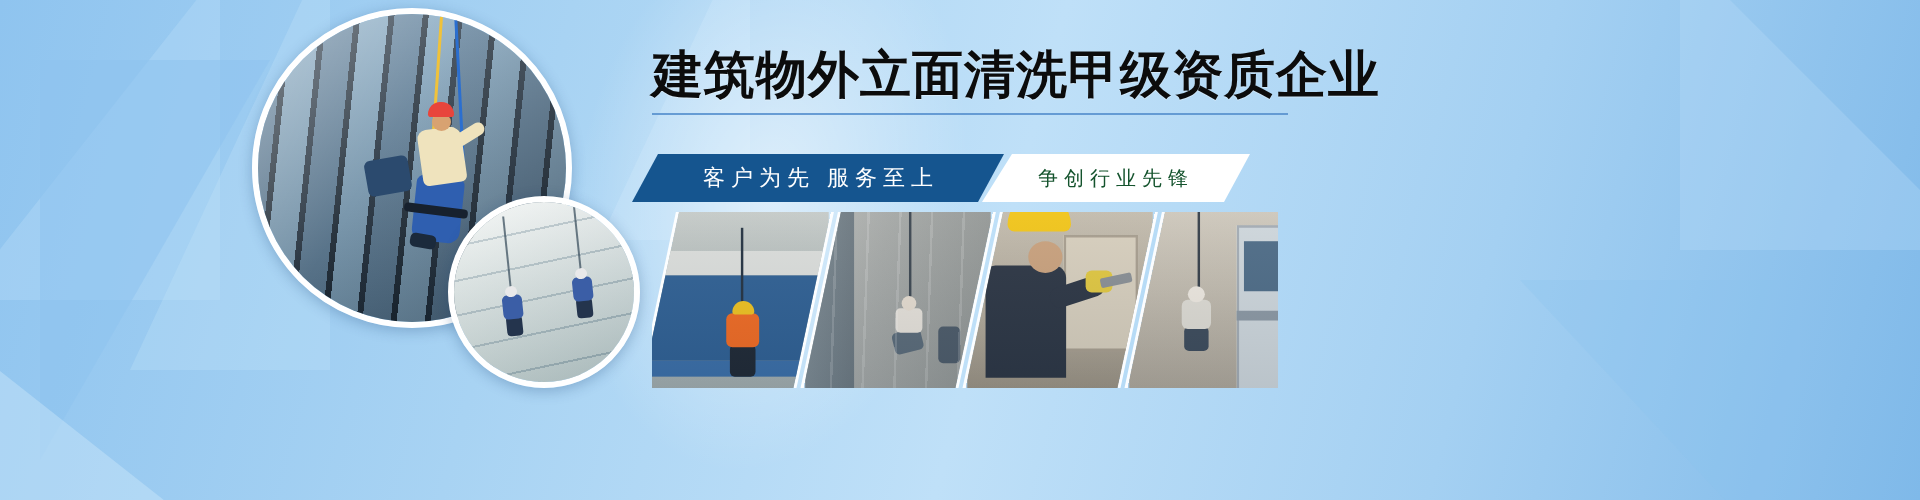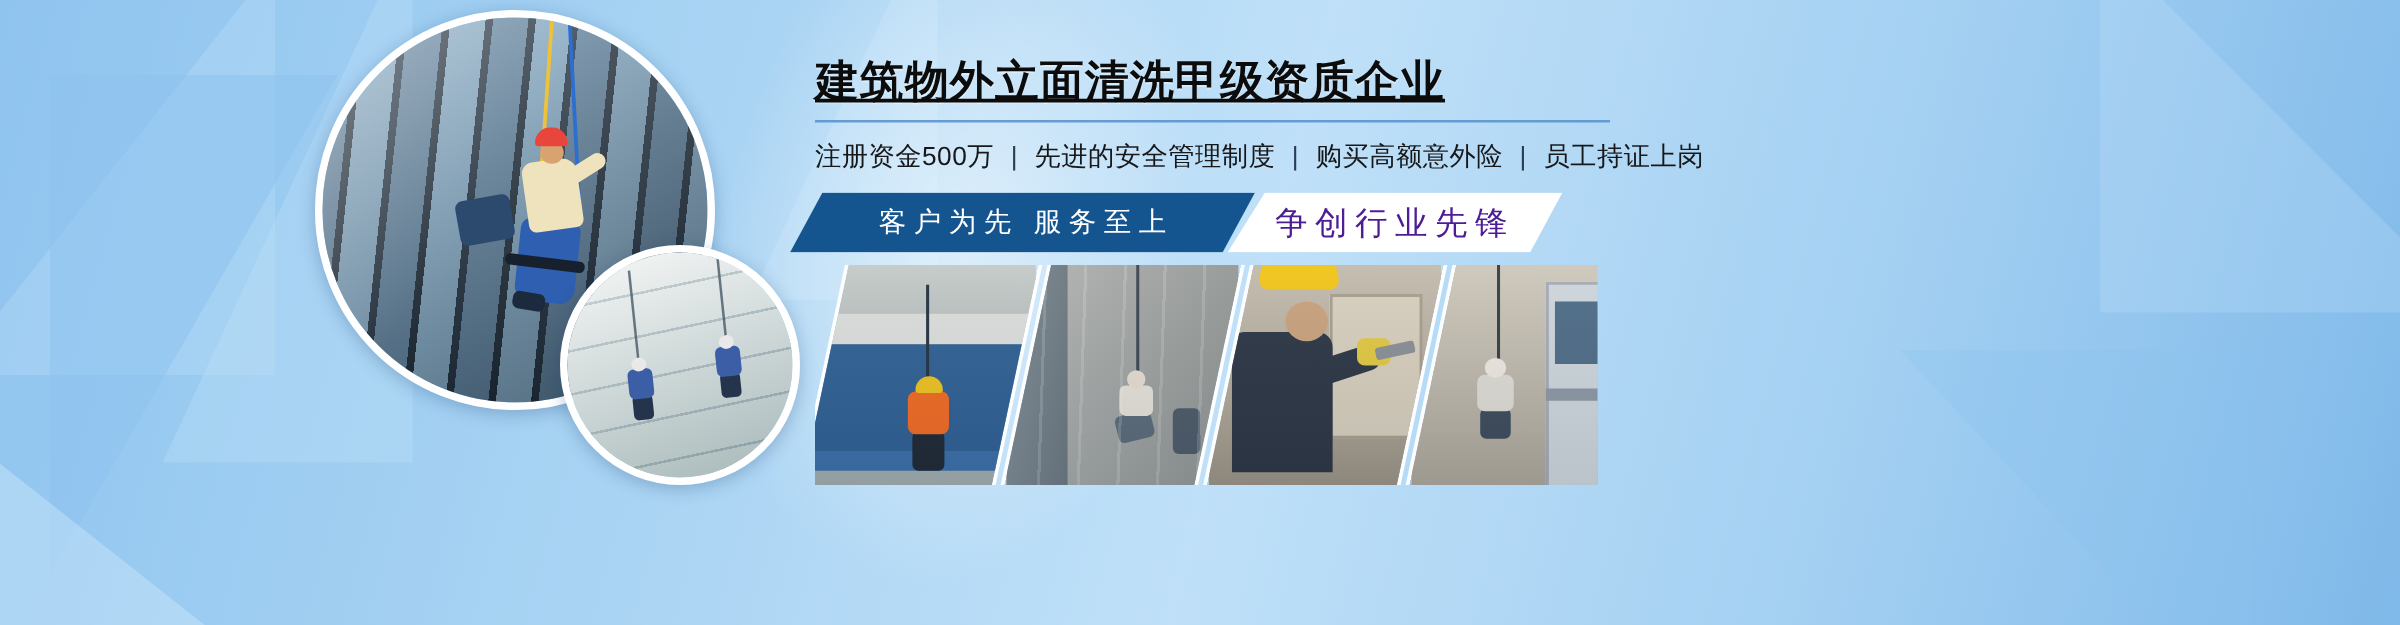--- a/index.html
+++ b/index.html
@@ -103,24 +103,23 @@
   .w-sm .h  { position:absolute; left:5px; top:0; width:12px; height:11px; background:#e9e9ea; border-radius:50%; }
   .w-sm .b  { position:absolute; left:1px; top:9px; width:20px; height:24px; background:#3b5ea6; border-radius:5px; }
   .w-sm .l  { position:absolute; left:3px; top:30px; width:16px; height:20px; background:#24344d; border-radius:4px; }
   .w-sm .r  { position:absolute; left:10px; top:-70px; width:2px; height:76px; background:rgba(60,80,95,.75); }
   .w-s1 { left:48px; top:84px; transform:rotate(-6deg); }
   .w-s2 { left:118px; top:66px; transform:rotate(-6deg); }
 
   
   .copy { position:absolute; left:652px; top:48px; width:660px; }
   .headline {
-    font-size:35px; font-weight:bold; color:#0c0c0c;
+    font-size:51px; font-weight:bold; color:#0c0c0c;
     letter-spacing:1px; line-height:1.05; white-space:nowrap;
     text-shadow:0 1px 0 rgba(255,255,255,.35);
-    text-decoration:underline;
   }
   .rule { margin-top:11px; width:636px; height:2px; background:#5b93cf; opacity:.9; }
   .subtitle {
     margin-top:13px; font-size:21px; color:#17181a;
     letter-spacing:.4px; white-space:nowrap;
   }
   .subtitle .sep { color:#2c3c52; margin:0 7px; }
 
   
   .ribbon { position:absolute; left:632px; top:154px; width:620px; height:48px; }
@@ -134,21 +133,21 @@
     position:absolute; left:350px; top:0; width:268px; height:48px;
     background:#ffffff;
     clip-path:polygon(30px 0, 268px 0, 242px 100%, 0 100%);
     display:flex; align-items:center; justify-content:center;
   }
   .rb-blue span {
     color:#ffffff; font-size:22px; letter-spacing:6px; white-space:nowrap;
     padding-left:6px;
   }
   .rb-white span {
-    color:#4c1d95; font-size:26px; letter-spacing:6px; white-space:nowrap;
+    color:#14532d; font-size:20px; letter-spacing:6px; white-space:nowrap;
   }
 
   
   .strip { position:absolute; left:652px; top:212px; width:626px; height:176px; overflow:hidden; }
   .pane {
     position:absolute; top:-14px; height:206px;
     overflow:hidden;
     transform:skewX(-12deg);
     box-shadow:0 0 0 3px rgba(255,255,255,.95);
   }
@@ -248,29 +247,20 @@
       <div class="r"></div>
       <div class="l"></div>
       <div class="b"></div>
       <div class="h"></div>
     </div>
   </div>
 
   <div class="copy">
     <div class="headline">建筑物外立面清洗甲级资质企业</div>
     <div class="rule"></div>
-    <div class="subtitle">
-      <span>注册资金500万</span>
-      <span class="sep">|</span>
-      <span>先进的安全管理制度</span>
-      <span class="sep">|</span>
-      <span>购买高额意外险</span>
-      <span class="sep">|</span>
-      <span>员工持证上岗</span>
-    </div>
   </div>
 
   <div class="ribbon">
     <div class="rb-blue">
       <span>客户为先    服务至上</span>
     </div>
     <div class="rb-white">
       <span>争创行业先锋</span>
     </div>
   </div>

